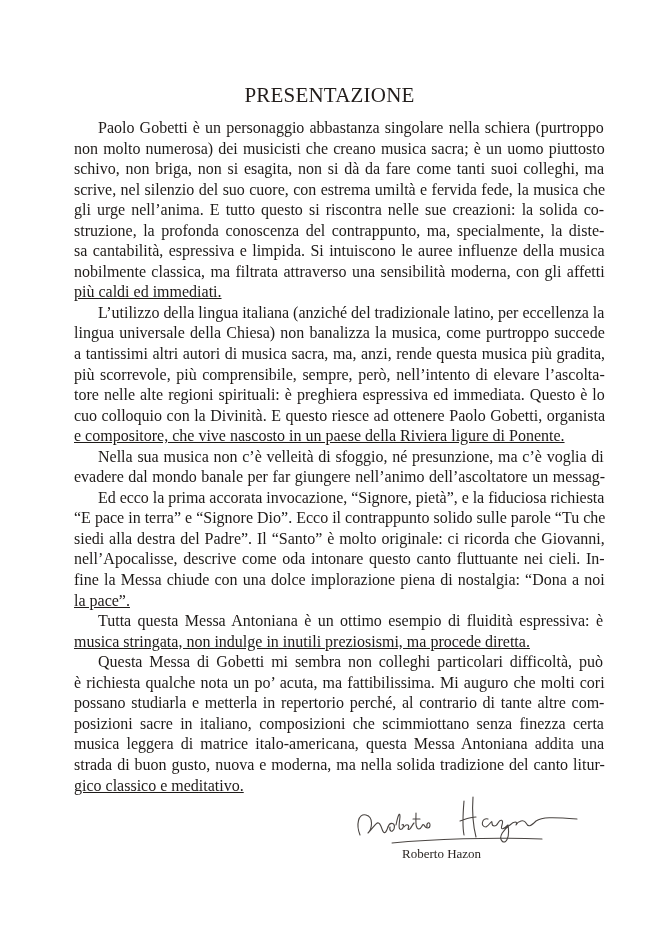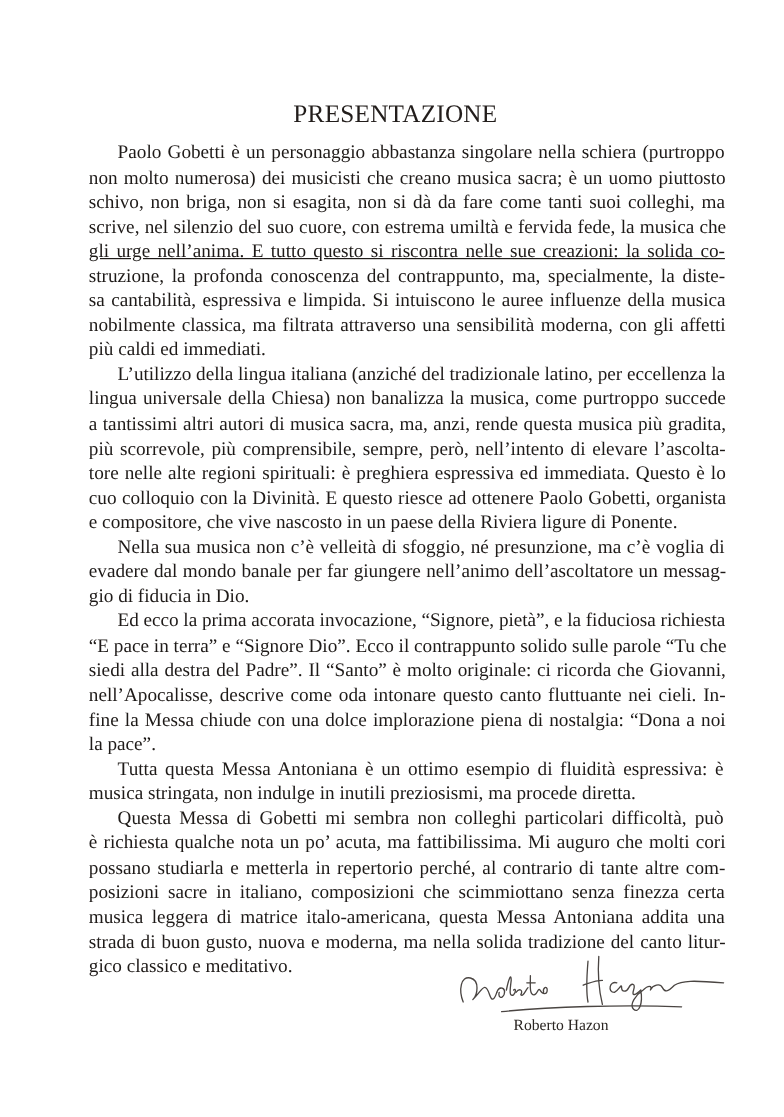--- a/index.html
+++ b/index.html
@@ -48,27 +48,28 @@
     hyphens: manual;
   }
   .line {
     display: block;
     text-align: justify;
     text-align-last: justify;
     white-space: nowrap;
   }
   .line.last {
     text-align-last: left;
+    text-decoration: underline;
   }
   .line.first {
     padding-left: 24px;
   }
   .signature-block {
     position: absolute;
-    left: 378px;
+    left: 352px;
     top: 795px;
     width: 235px;
     height: 75px;
   }
   .signature-svg {
     position: absolute;
     left: 0;
     top: 0;
     width: 235px;
     height: 55px;
@@ -87,39 +88,38 @@
 
 <div class="page">
   <h1 class="title">PRESENTAZIONE</h1>
 
   <div class="body-text" id="body-text">
       <p class="para" style="text-indent: 0px;">
         <span class="line first" style="display: block; word-spacing: 1.151px; text-align-last: left;">Paolo Gobetti è un personaggio abbastanza singolare nella schiera (purtroppo</span>
         <span class="line" style="display: block; word-spacing: 1.126px; text-align-last: left;">non molto numerosa) dei musicisti che creano musica sacra; è un uomo piuttosto</span>
         <span class="line" style="display: block; word-spacing: 1.722px; text-align-last: left;">schivo, non briga, non si esagita, non si dà da fare come tanti suoi colleghi, ma</span>
         <span class="line" style="display: block; word-spacing: 0.395px; text-align-last: left;">scrive, nel silenzio del suo cuore, con estrema umiltà e fervida fede, la musica che</span>
-        <span class="line" style="display: block; word-spacing: 2.109px; text-align-last: left; text-decoration: underline;">gli urge nell’anima. E tutto questo si riscontra nelle sue creazioni: la solida co-</span>
+        <span class="line" style="display: block; word-spacing: 2.109px; text-align-last: left;">gli urge nell’anima. E tutto questo si riscontra nelle sue creazioni: la solida co-</span>
         <span class="line" style="display: block; word-spacing: 2.5px; text-align-last: left;">struzione, la profonda conoscenza del contrappunto, ma, specialmente, la diste-</span>
         <span class="line" style="display: block; word-spacing: 1.348px; text-align-last: left;">sa cantabilità, espressiva e limpida. Si intuiscono le auree influenze della musica</span>
         <span class="line" style="display: block; word-spacing: 1.384px; text-align-last: left;">nobilmente classica, ma filtrata attraverso una sensibilità moderna, con gli affetti</span>
         <span class="line last" style="display: block;">più caldi ed immediati.</span>
       </p>
       <p class="para" style="text-indent: 0px;">
         <span class="line first" style="display: block; letter-spacing: -0.021px;">L’utilizzo della lingua italiana (anziché del tradizionale latino, per eccellenza la</span>
         <span class="line" style="display: block; word-spacing: 1.145px; text-align-last: left;">lingua universale della Chiesa) non banalizza la musica, come purtroppo succede</span>
         <span class="line" style="display: block; word-spacing: 0.553px; text-align-last: left;">a tantissimi altri autori di musica sacra, ma, anzi, rende questa musica più gradita,</span>
         <span class="line" style="display: block; word-spacing: 1.556px; text-align-last: left;">più scorrevole, più comprensibile, sempre, però, nell’intento di elevare l’ascolta-</span>
         <span class="line" style="display: block; word-spacing: 1.025px; text-align-last: left;">tore nelle alte regioni spirituali: è preghiera espressiva ed immediata. Questo è lo</span>
         <span class="line" style="display: block; word-spacing: 0.513px; text-align-last: left;">cuo colloquio con la Divinità. E questo riesce ad ottenere Paolo Gobetti, organista</span>
         <span class="line last" style="display: block;">e compositore, che vive nascosto in un paese della Riviera ligure di Ponente.</span>
       </p>
       <p class="para" style="text-indent: 0px;">
         <span class="line first" style="display: block; word-spacing: 0.732px; text-align-last: left;">Nella sua musica non c’è velleità di sfoggio, né presunzione, ma c’è voglia di</span>
         <span class="line" style="display: block; word-spacing: 0.511px; text-align-last: left;">evadere dal mondo banale per far giungere nell’animo dell’ascoltatore un messag-</span>
-        <span class="line last" style="display: block;">gio di fiducia in Dio.</span>
       </p>
       <p class="para" style="text-indent: 0px;">
         <span class="line first" style="display: block; letter-spacing: -0.034px;">Ed ecco la prima accorata invocazione, “Signore, pietà”, e la fiduciosa richiesta</span>
         <span class="line" style="display: block; word-spacing: 0.008px; text-align-last: left;">“E pace in terra” e “Signore Dio”. Ecco il contrappunto solido sulle parole “Tu che</span>
         <span class="line" style="display: block; word-spacing: 0.881px; text-align-last: left;">siedi alla destra del Padre”. Il “Santo” è molto originale: ci ricorda che Giovanni,</span>
         <span class="line" style="display: block; word-spacing: 1.613px; text-align-last: left;">nell’Apocalisse, descrive come oda intonare questo canto fluttuante nei cieli. In-</span>
         <span class="line" style="display: block; word-spacing: 1.141px; text-align-last: left;">fine la Messa chiude con una dolce implorazione piena di nostalgia: “Dona a noi</span>
         <span class="line last" style="display: block;">la pace”.</span>
       </p>
       <p class="para" style="text-indent: 0px;">

